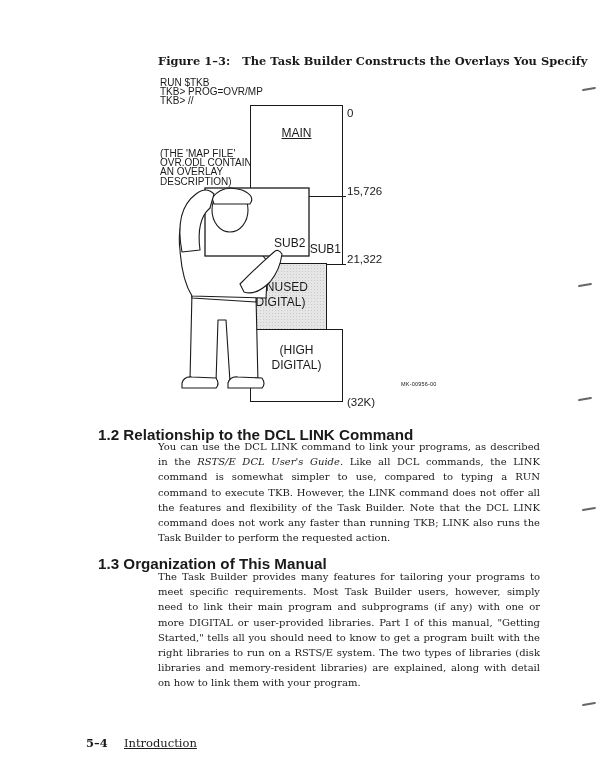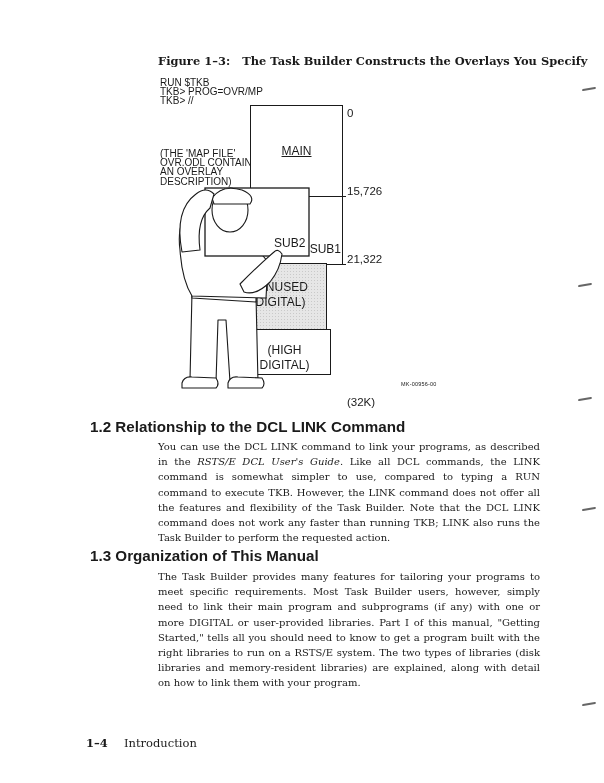--- a/index.html
+++ b/index.html
@@ -17,26 +17,26 @@
   
   .box { border: 1.3px solid #1a1a1a; background: #fff; box-sizing: border-box; }
   .boxlabel { font-size: 12px; text-align: center; line-height: 15px; }
   .unused { background-color: #e6e6e6;
     background-image: radial-gradient(#c9c9c9 0.6px, transparent 0.7px);
     background-size: 3px 3px; }
   .addr { font-size: 11.5px; white-space: nowrap; }
   .tick { height: 1.3px; background: #1a1a1a; }
   .mk { font-size: 5.5px; letter-spacing: 0.2px; }
 
-  h2.sec { margin: 4px; font-family: "Liberation Sans", "DejaVu Sans", sans-serif; font-weight: bold; font-size: 15.2px; white-space: nowrap; }
+  h2.sec { margin: 12px; font-family: "Liberation Sans", "DejaVu Sans", sans-serif; font-weight: bold; font-size: 15.2px; white-space: nowrap; }
   .para { left: 158px; width: 382px; font-size: 10px; line-height: 15.2px; text-align: justify; }
   .para i { font-style: italic; }
 
   #footer-num { left: 86px; top: 736px; font-size: 11.5px; font-weight: bold; }
-  #footer-title { left: 124px; top: 736px; font-size: 11.5px; }
+  #footer-title { left: 124px; top: 736px; font-size: 11.5px; text-decoration: underline; }
 
   .mark { width: 14px; height: 2px; background: #333; border-radius: 1px; transform: rotate(-10deg); opacity: 0.75; }
 </style>
 </head>
 <body>
 
 <div id="fig-caption" class="abs serif">
   <span class="num">Figure 1–3:</span>
   <span>The Task Builder Constructs the Overlays You Specify</span>
 </div>
@@ -46,32 +46,32 @@
 <div class="abs sans cmd" style="top:96px">TKB&gt; //</div>
 
 <div class="abs sans note">
   <div>(THE 'MAP FILE'</div>
   <div>OVR.ODL CONTAINS</div>
   <div>AN OVERLAY</div>
   <div>DESCRIPTION)</div>
 </div>
 
 <div class="abs box" style="left:250px; top:105px; width:93px; height:93px;">
-  <div class="sans boxlabel" style="margin-top:38px;text-decoration:underline;">MAIN</div>
+  <div class="sans boxlabel" style="margin-top:20px;text-decoration:underline;">MAIN</div>
 </div>
 <div class="abs box" style="left:250px; top:196px; width:93px; height:69px;">
   <div class="sans boxlabel abs" style="right:1px; top:45px;">SUB1</div>
 </div>
 <div class="abs box unused" style="left:234px; top:263px; width:93px; height:68px;">
   <div class="sans boxlabel" style="margin-top:16px;">
     <div>(UNUSED</div>
     <div>DIGITAL)</div>
   </div>
 </div>
-<div class="abs box" style="left:238px; top:329px; width:93px; height:46px;">
+<div class="abs box" style="left:250px; top:329px; width:93px; height:73px;">
   <div class="sans boxlabel" style="margin-top:13px;">
     <div>(HIGH</div>
     <div>DIGITAL)</div>
   </div>
 </div>
 
 <svg class="abs" style="left:170px; top:180px;" width="150" height="215" viewBox="0 0 150 215">
   <g fill="#fff" stroke="#1a1a1a" stroke-width="1.1" stroke-linejoin="round" stroke-linecap="round">
 
     <path d="M22 112 L20 200 L46 202 L48 140 L56 140 L60 202 L88 203 L86 116 Z"></path>
@@ -105,20 +105,20 @@
 <div class="abs sans addr" style="left:347px; top:396px;">(32K)</div>
 
 <div class="abs sans mk" style="left:401px; top:381px;">MK-00956-00</div>
 
 <h2 class="abs sec" style="left:86px; top:414px;">1.2 Relationship to the DCL LINK Command</h2>
 <div class="abs serif para" style="top:439px;"><span>You can use the DCL LINK command to link your programs, as described in the </span><i>RSTS/E DCL User's Guide</i><span>. Like all DCL commands, the LINK command is somewhat simpler to use, compared to typing a RUN command to execute TKB. However, the LINK command does not offer all the features and flexibility of the Task Builder. Note that the DCL LINK command does not work any faster than running TKB; LINK also runs the Task Builder to perform the requested action.</span></div>
 
 <h2 class="abs sec" style="left:86px; top:543px;">1.3 Organization of This Manual</h2>
 <div class="abs serif para" style="top:569px;">The Task Builder provides many features for tailoring your programs to meet specific requirements. Most Task Builder users, however, simply need to link their main program and subprograms (if any) with one or more DIGITAL or user-provided libraries. Part I of this manual, "Getting Started," tells all you should need to know to get a program built with the right libraries to run on a RSTS/E system. The two types of libraries (disk libraries and memory-resident libraries) are explained, along with detail on how to link them with your program.</div>
 
-<div id="footer-num" class="abs serif">1–4</div>
+<div id="footer-num" class="abs serif">5–4</div>
 <div id="footer-title" class="abs serif">Introduction</div>
 
 <div class="abs mark" style="left:582px; top:88px;"></div>
 <div class="abs mark" style="left:578px; top:284px;"></div>
 <div class="abs mark" style="left:578px; top:398px;"></div>
 <div class="abs mark" style="left:582px; top:508px;"></div>
 <div class="abs mark" style="left:582px; top:703px;"></div>
 
 </body></html>

